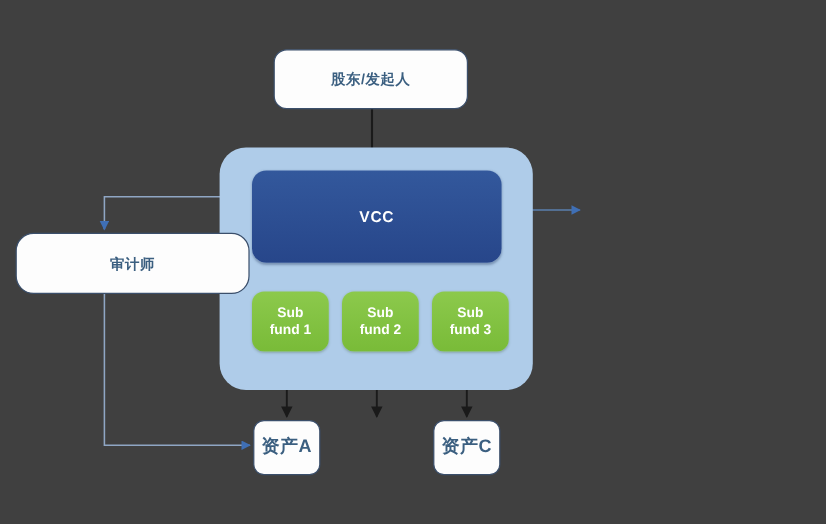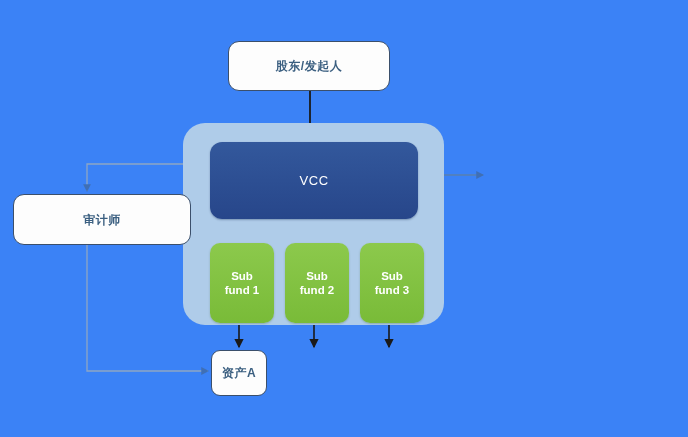--- a/index.html
+++ b/index.html
@@ -7,21 +7,21 @@
     padding: 0;
     background: #ffffff;
   }
   body {
     font-family: "Liberation Sans", "DejaVu Sans", sans-serif;
   }
   #canvas {
     position: relative;
     width: 688px;
     height: 437px;
-    background: #3b82f6;
+    background: #404040;
     overflow: hidden;
   }
   svg.wires {
     position: absolute;
     left: 0;
     top: 0;
     width: 688px;
     height: 437px;
     pointer-events: none;
   }
@@ -38,21 +38,21 @@
     background: #fdfdfd;
     border: 1.6px solid #3b4f6b;
     border-radius: 11px;
     color: #3b5f80;
     font-size: 12px;
     font-weight: 700;
     letter-spacing: 0.5px;
     line-height: 1.5;
   }
   .obox.small {
-    font-size: 12px;
+    font-size: 15px;
     border-radius: 9px;
   }
   
   #vcc-container {
     left: 183px;
     top: 123px;
     width: 261px;
     height: 202px;
     background: #afcce9;
     border-radius: 22px;
@@ -61,29 +61,29 @@
   #vcc-box {
     left: 210px;
     top: 142px;
     width: 208px;
     height: 77px;
     background: #2e5196;
     background: linear-gradient(180deg, #33589c 0%, #27468a 100%);
     border-radius: 12px;
     color: #ffffff;
     font-size: 13px;
-    font-weight: 400;
+    font-weight: 700;
     letter-spacing: 0.6px;
     box-shadow: 0 1px 2px rgba(20,40,80,0.35);
   }
   
   .subfund {
     top: 243px;
     width: 64px;
-    height: 80px;
+    height: 50px;
     background: #82c341;
     background: linear-gradient(180deg, #8cc94c 0%, #79bb38 100%);
     border-radius: 10px;
     color: #ffffff;
     font-size: 11.5px;
     font-weight: 700;
     line-height: 1.25;
     box-shadow: 0 1px 2px rgba(60,90,40,0.3);
   }
   #subfund-1 { left: 210px; }
@@ -102,22 +102,23 @@
   #shareholder {
     left: 228px;
     top: 41px;
     width: 162px;
     height: 50px;
   }
   
   #auditor {
     left: 13px;
     top: 194px;
-    width: 178px;
+    width: 195px;
     height: 51px;
+    border-radius: 15px;
   }
   
   #fund-manager {
     left: 486px;
     top: 149px;
     width: 169px;
     height: 52px;
     font-size: 11px;
     line-height: 1.6;
     padding: 0 6px;
@@ -179,14 +180,17 @@
 fund 2</span>
   </div>
   <div class="node subfund" id="subfund-3">
     <span class="label-inner">Sub
 fund 3</span>
   </div>
 
   <div class="node obox small asset" id="asset-a">
     <span class="label-inner">资产A</span>
   </div>
+  <div class="node obox small asset" id="asset-c">
+    <span class="label-inner">资产C</span>
+  </div>
 
 </div>
 
 </body></html>

